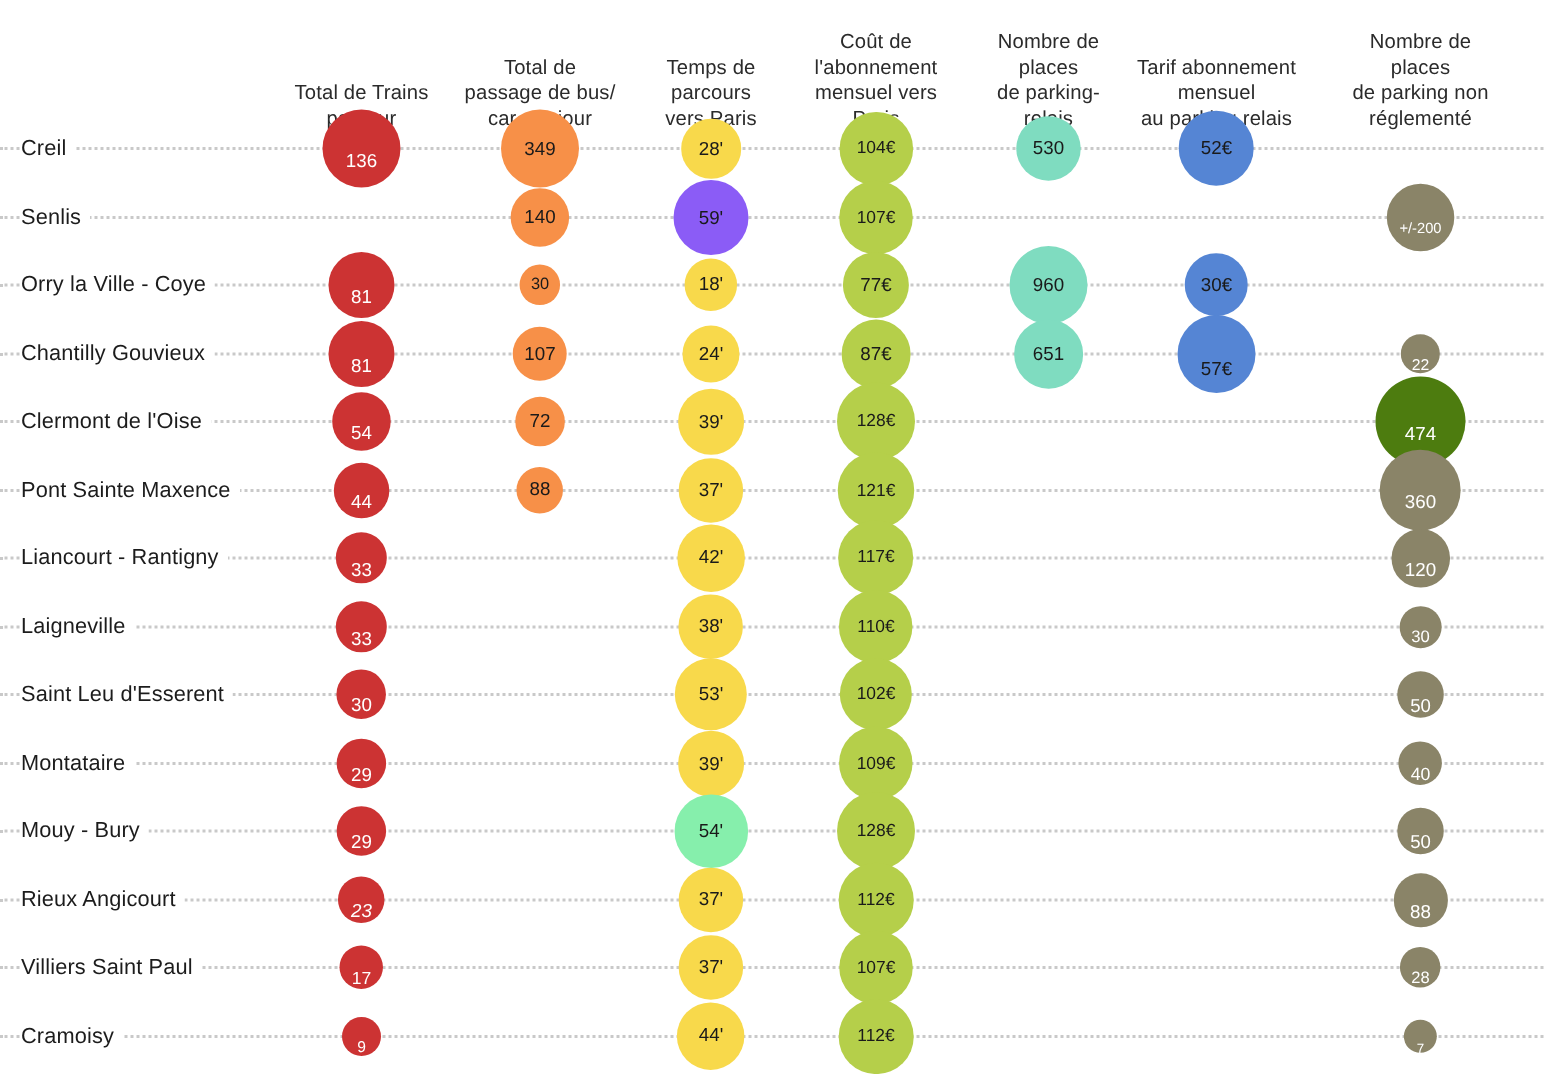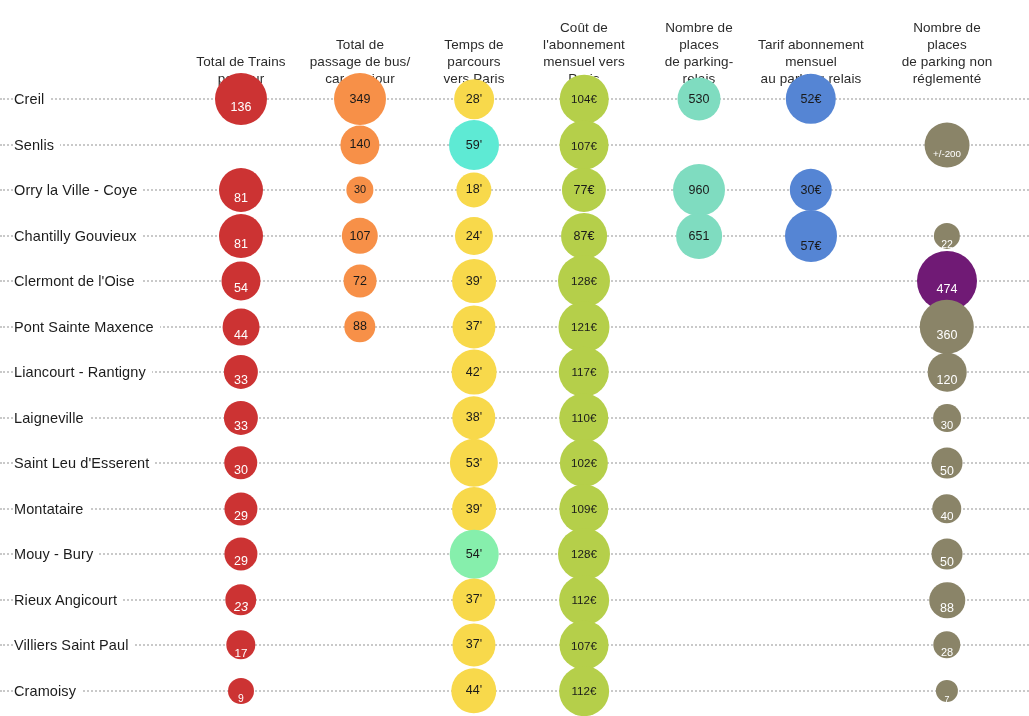--- a/index.html
+++ b/index.html
@@ -185,21 +185,21 @@
       </div>
       <div class="bubble lbl-dark" style="width: 32.8972px; height: 32.8972px; left: 360px; top: 281px; background: rgb(247, 144, 72);">
         <span style="font-size: 12.5px;">72</span>
       </div>
       <div class="bubble lbl-dark" style="width: 31.3907px; height: 31.3907px; left: 360px; top: 327px; background: rgb(247, 144, 72);">
         <span style="font-size: 12.5px;">88</span>
       </div>
       <div class="bubble lbl-dark" style="width: 39.7335px; height: 39.7335px; left: 474px; top: 99px; background: rgb(248, 217, 75);">
         <span style="font-size: 12.5px;">28'</span>
       </div>
-      <div class="bubble lbl-dark" style="width: 50px; height: 50px; left: 474px; top: 145px; background: #5eead4;">
+      <div class="bubble lbl-dark" style="width: 50px; height: 50px; left: 474px; top: 145px; background: #8b5cf6;">
         <span style="font-size: 12.5px;">59'</span>
       </div>
       <div class="bubble lbl-dark" style="width: 35.2274px; height: 35.2274px; left: 474px; top: 190px; background: rgb(248, 217, 75);">
         <span style="font-size: 12.5px;">18'</span>
       </div>
       <div class="bubble lbl-dark" style="width: 38.0472px; height: 38.0472px; left: 474px; top: 236px; background: rgb(248, 217, 75);">
         <span style="font-size: 12.5px;">24'</span>
       </div>
       <div class="bubble lbl-dark" style="width: 43.83px; height: 43.83px; left: 474px; top: 281px; background: rgb(248, 217, 75);">
         <span style="font-size: 12.5px;">39'</span>
@@ -290,21 +290,21 @@
       </div>
       <div class="bubble lbl-dark" style="width: 52px; height: 52px; left: 811px; top: 236px; background: rgb(85, 133, 212);">
         <span style="font-size: 12.5px; margin-top: 20px;">57€</span>
       </div>
       <div class="bubble lbl-light" style="width: 44.9315px; height: 44.9315px; left: 947px; top: 145px; background: rgb(138, 132, 104);">
         <span style="font-size: 9.8px;">+/-200</span>
       </div>
       <div class="bubble lbl-light" style="width: 26.2638px; height: 26.2638px; left: 947px; top: 236px; background: rgb(138, 132, 104);">
         <span style="font-size: 10.5px;">22</span>
       </div>
-      <div class="bubble lbl-light" style="width: 60px; height: 60px; left: 947px; top: 281px; background: #701a75;">
+      <div class="bubble lbl-light" style="width: 60px; height: 60px; left: 947px; top: 281px; background: #4d7c0f;">
         <span style="font-size: 12.5px;">474</span>
       </div>
       <div class="bubble lbl-light" style="width: 54.474px; height: 54.474px; left: 947px; top: 327px; background: rgb(138, 132, 104);">
         <span style="font-size: 12.5px;">360</span>
       </div>
       <div class="bubble lbl-light" style="width: 38.6356px; height: 38.6356px; left: 947px; top: 372px; background: rgb(138, 132, 104);">
         <span style="font-size: 12.5px;">120</span>
       </div>
       <div class="bubble lbl-light" style="width: 27.8178px; height: 27.8178px; left: 947px; top: 418px; background: rgb(138, 132, 104);">
         <span style="font-size: 11.1px;">30</span>

